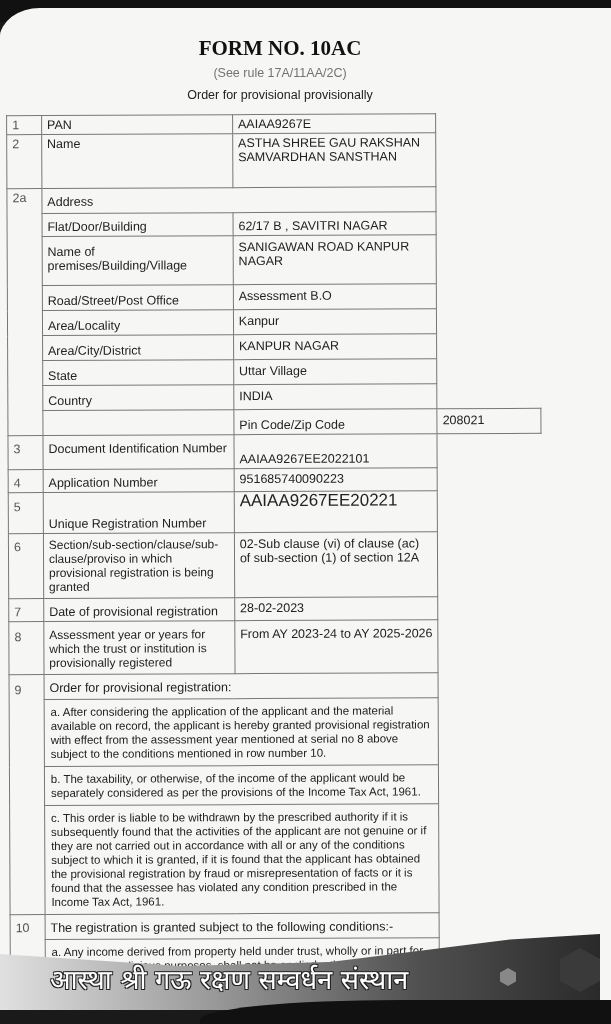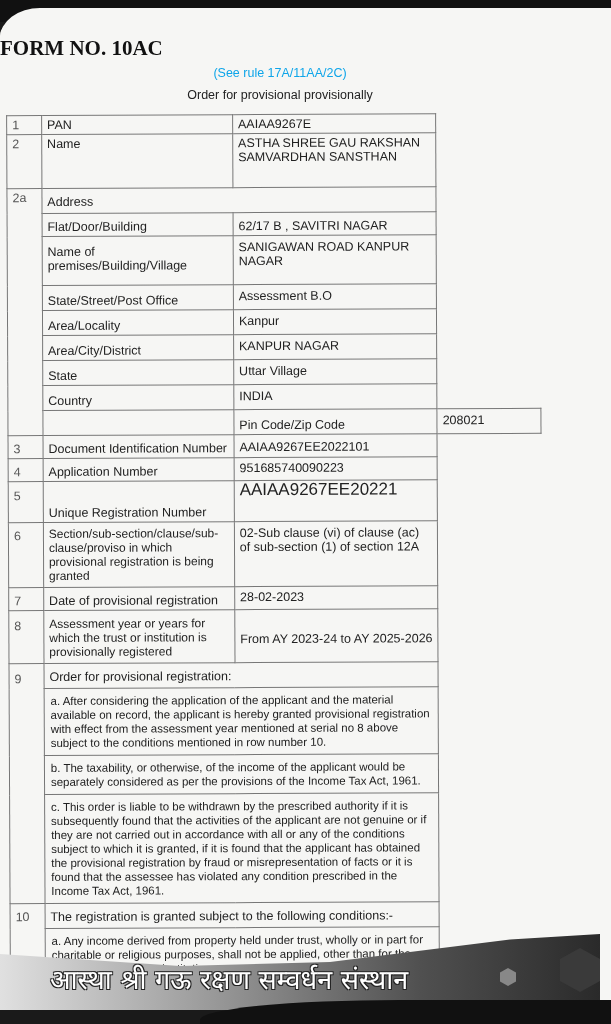--- a/index.html
+++ b/index.html
@@ -16,26 +16,26 @@
     }
     .topshadow {
       position: absolute; left: 0; top: 0; width: 611px; height: 22px;
       background: linear-gradient(#111, #111);
     }
     .topshadow:after {
       content: ""; position: absolute; left: 0; top: 8px; width: 611px; height: 30px;
       background: #f6f6f4; border-top-left-radius: 60px 28px; border-top-right-radius: 4px;
     }
     .title {
-      position: absolute; top: 36px; left: 0; width: 560px; text-align: left;
+      position: absolute; top: 36px; left: 0; width: 560px; text-align: center;
       font-family: "Liberation Serif", serif; font-weight: bold; font-size: 21px; color: #111;
     }
     .subtitle {
       position: absolute; top: 66px; left: 0; width: 560px; text-align: center;
-      font-size: 12.5px; color: #0ea5e9;
+      font-size: 12.5px; color: #737373;
     }
     .subtitle2 {
       position: absolute; top: 88px; left: 0; width: 560px; text-align: center;
       font-size: 12.5px; color: #222;
     }
     table.form {
       position: absolute; left: 8px; top: 114px; width: 534px;
       border-collapse: collapse; font-size: 12.5px; color: #222;
       transform: rotate(-0.25deg);
     }
@@ -95,21 +95,21 @@
   </tr>
   <tr>
     <td class="lbl" style="padding-top:6px">Flat/Door/Building</td>
     <td class="val" style="padding-top:6px">62/17 B , SAVITRI NAGAR</td>
   </tr>
   <tr>
     <td class="lbl" style="padding-top:8px">Name of premises/Building/Village</td>
     <td class="val" style="padding-top:4px;padding-bottom:16px">SANIGAWAN ROAD KANPUR NAGAR</td>
   </tr>
   <tr>
-    <td class="lbl" style="padding-top:8px">State/Street/Post Office</td>
+    <td class="lbl" style="padding-top:8px">Road/Street/Post Office</td>
     <td class="val" style="padding-top:4px">Assessment B.O</td>
   </tr>
   <tr>
     <td class="lbl" style="padding-top:8px">Area/Locality</td>
     <td class="val" style="padding-top:4px">Kanpur</td>
   </tr>
   <tr>
     <td class="lbl" style="padding-top:8px">Area/City/District</td>
     <td class="val" style="padding-top:4px">KANPUR NAGAR</td>
   </tr>
@@ -122,21 +122,21 @@
     <td class="val" style="padding-top:4px">INDIA</td>
   </tr>
   <tr>
     <td class="num" style="border-top:none"></td>
     <td class="lbl" style="padding-top:8px">Pin Code/Zip Code</td>
     <td class="val" style="padding-top:4px">208021</td>
   </tr>
   <tr>
     <td class="num" style="padding-top:6px">3</td>
     <td class="lbl" style="padding-top:6px">Document Identification Number</td>
-    <td class="val" style="padding-top:5px">AAIAA9267EE2022101</td>
+    <td class="val" style="padding-top:17px">AAIAA9267EE2022101</td>
   </tr>
   <tr>
     <td class="num" style="padding-top:6px">4</td>
     <td class="lbl" style="padding-top:6px">Application Number</td>
     <td class="val" style="padding-top:3px">951685740090223</td>
   </tr>
   <tr>
     <td class="num" style="padding-top:7px">5</td>
     <td class="lbl" style="padding-top:24px">Unique Registration Number</td>
     <td class="val urn">AAIAA9267EE20221</td>
@@ -147,21 +147,21 @@
     <td class="val" style="padding-top:4px">02-Sub clause (vi) of clause (ac) of sub-section (1) of section 12A</td>
   </tr>
   <tr>
     <td class="num" style="padding-top:6px">7</td>
     <td class="lbl" style="padding-top:6px">Date of provisional registration</td>
     <td class="val" style="padding-top:3px">28-02-2023</td>
   </tr>
   <tr>
     <td class="num" style="padding-top:8px">8</td>
     <td class="lbl small" style="padding-top:6px;padding-bottom:4px">Assessment year or years for which the trust or institution is provisionally registered</td>
-    <td class="val" style="padding-top:22px">From AY 2023-24 to AY 2025-2026</td>
+    <td class="val" style="padding-top:6px">From AY 2023-24 to AY 2025-2026</td>
   </tr>
   <tr>
     <td class="num" rowspan="4" style="padding-top:8px">9</td>
     <td colspan="2" style="padding-top:6px;padding-bottom:4px">Order for provisional registration:</td>
   </tr>
   <tr>
     <td colspan="2" class="para">a. After considering the application of the applicant and the material available on record, the applicant is hereby granted provisional registration with effect from the assessment year mentioned at serial no 8 above subject to the conditions mentioned in row number 10.</td>
   </tr>
   <tr>
     <td colspan="2" class="para">b. The taxability, or otherwise, of the income of the applicant would be separately considered as per the provisions of the Income Tax Act, 1961.</td>

